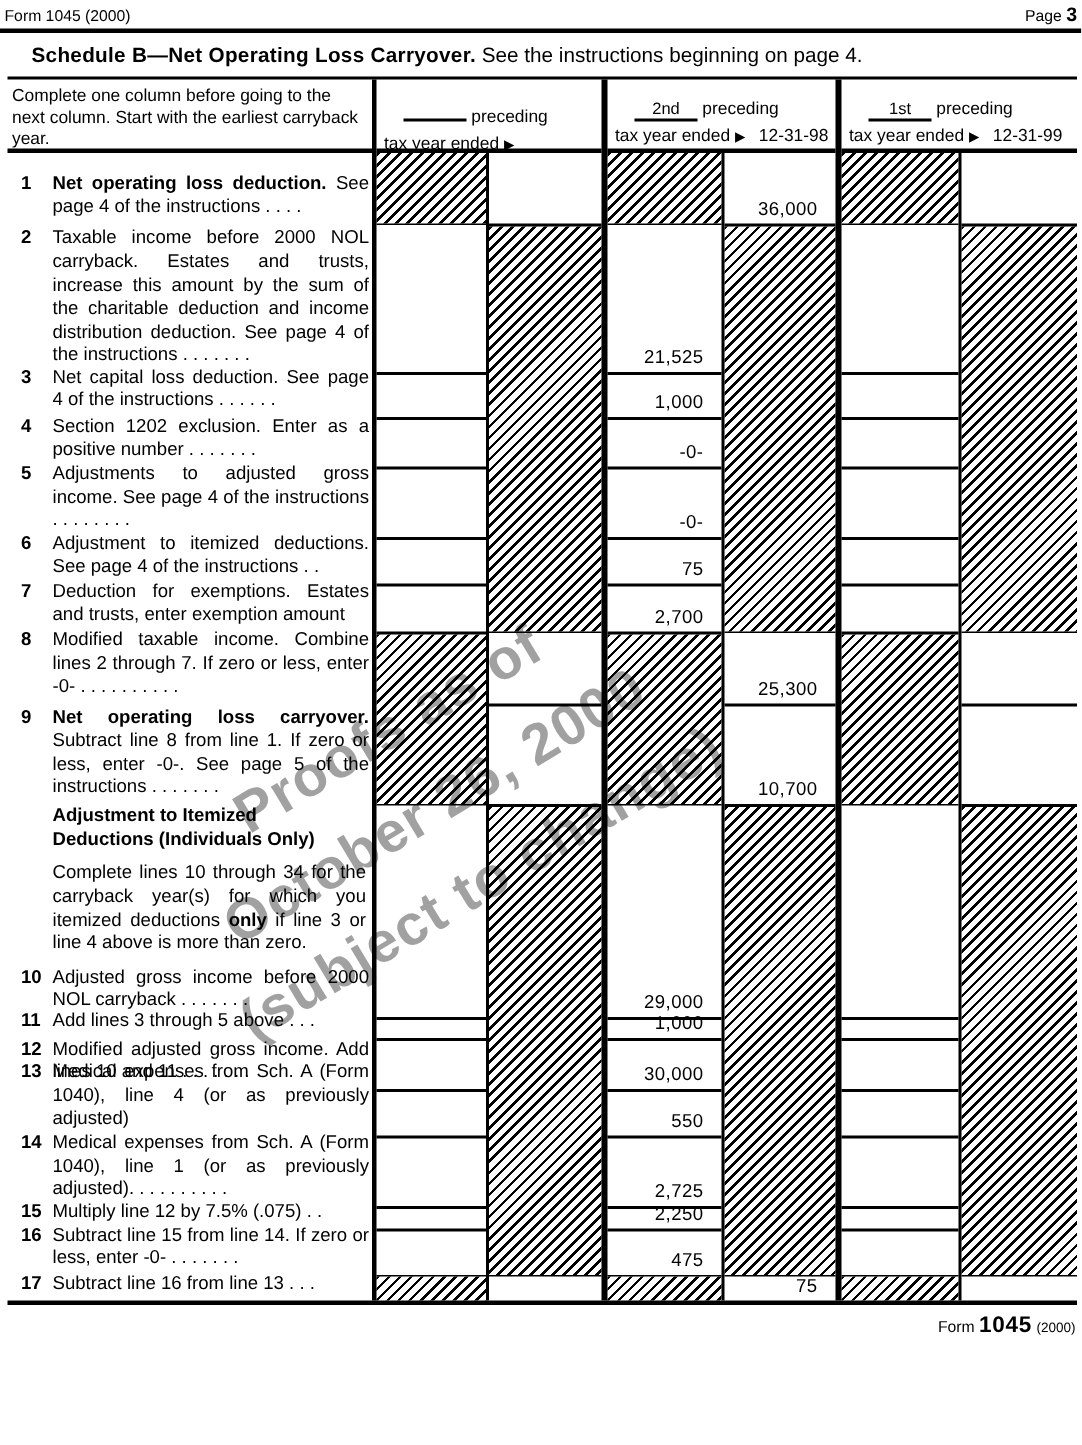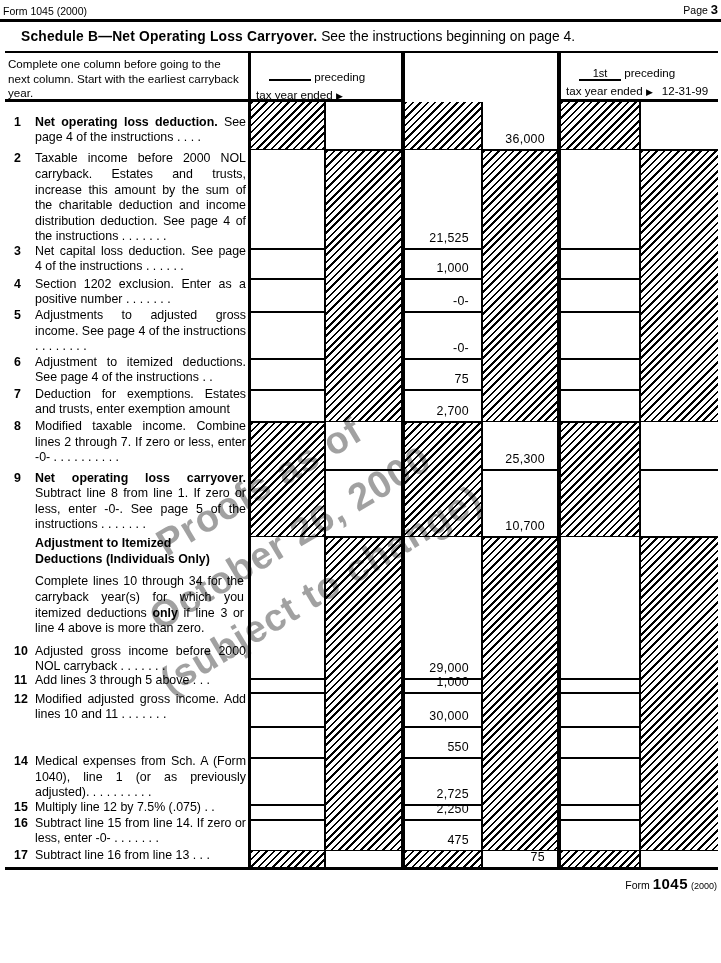--- a/index.html
+++ b/index.html
@@ -73,20 +73,24 @@
     <div class="vr" style="grid-area:1/10/19/11"></div>
     <div class="vr" style="grid-area:2/4/19/5"></div>
     <div class="vr" style="grid-area:2/8/19/9"></div>
     <div class="vr" style="grid-area:2/12/19/13"></div>
 
     <div class="hcell cornote" style="grid-area:1/1/2/2">Complete one column before going to the next column. Start with the earliest carryback year.</div>
     <div class="hcell ghead" style="grid-area:1/3/2/6">
       <div class="l1"><span class="ord"></span> <span>preceding</span></div>
       <div class="l2"><span>tax year ended</span> <span class="arrow">▶</span><span class="dte"></span></div>
     </div>
+    <div class="hcell ghead" style="grid-area:1/7/2/10">
+      <div class="l1"><span class="ord">2nd</span> <span>preceding</span></div>
+      <div class="l2"><span>tax year ended</span> <span class="arrow">▶</span><span class="dte">12-31-98</span></div>
+    </div>
     <div class="hcell ghead" style="grid-area:1/11/2/14">
       <div class="l1"><span class="ord">1st</span> <span>preceding</span></div>
       <div class="l2"><span>tax year ended</span> <span class="arrow">▶</span><span class="dte">12-31-99</span></div>
     </div>
 
     <div class="dc" style="grid-area:2/1/3/2">
         <div class="ln">
           <span class="no">1</span>
           <p class="dt"><b>Net operating loss deduction.</b><span> See page 4 of the instructions . . . .</span></p>
         </div>
@@ -150,20 +154,26 @@
     <div class="dc" style="grid-area:12/1/13/2">
         <div class="ln">
           <span class="no">11</span>
           <p class="dt"><b></b><span>Add lines 3 through 5 above . . .</span></p>
         </div>
       </div>
     <div class="dc" style="grid-area:13/1/14/2">
         <div class="ln">
           <span class="no">12</span>
           <p class="dt"><b></b><span>Modified adjusted gross income. Add lines 10 and 11 . . . . . . .</span></p>
+        </div>
+      </div>
+    <div class="dc" style="grid-area:14/1/15/2">
+        <div class="ln">
+          <span class="no">13</span>
+          <p class="dt"><b></b><span>Medical expenses from Sch. A (Form 1040), line 4 (or as previously adjusted)</span></p>
         </div>
       </div>
     <div class="dc" style="grid-area:15/1/16/2">
         <div class="ln">
           <span class="no">14</span>
           <p class="dt"><b></b><span>Medical expenses from Sch. A (Form 1040), line 1 (or as previously adjusted). . . . . . . . . .</span></p>
         </div>
       </div>
     <div class="dc" style="grid-area:16/1/17/2">
         <div class="ln">

